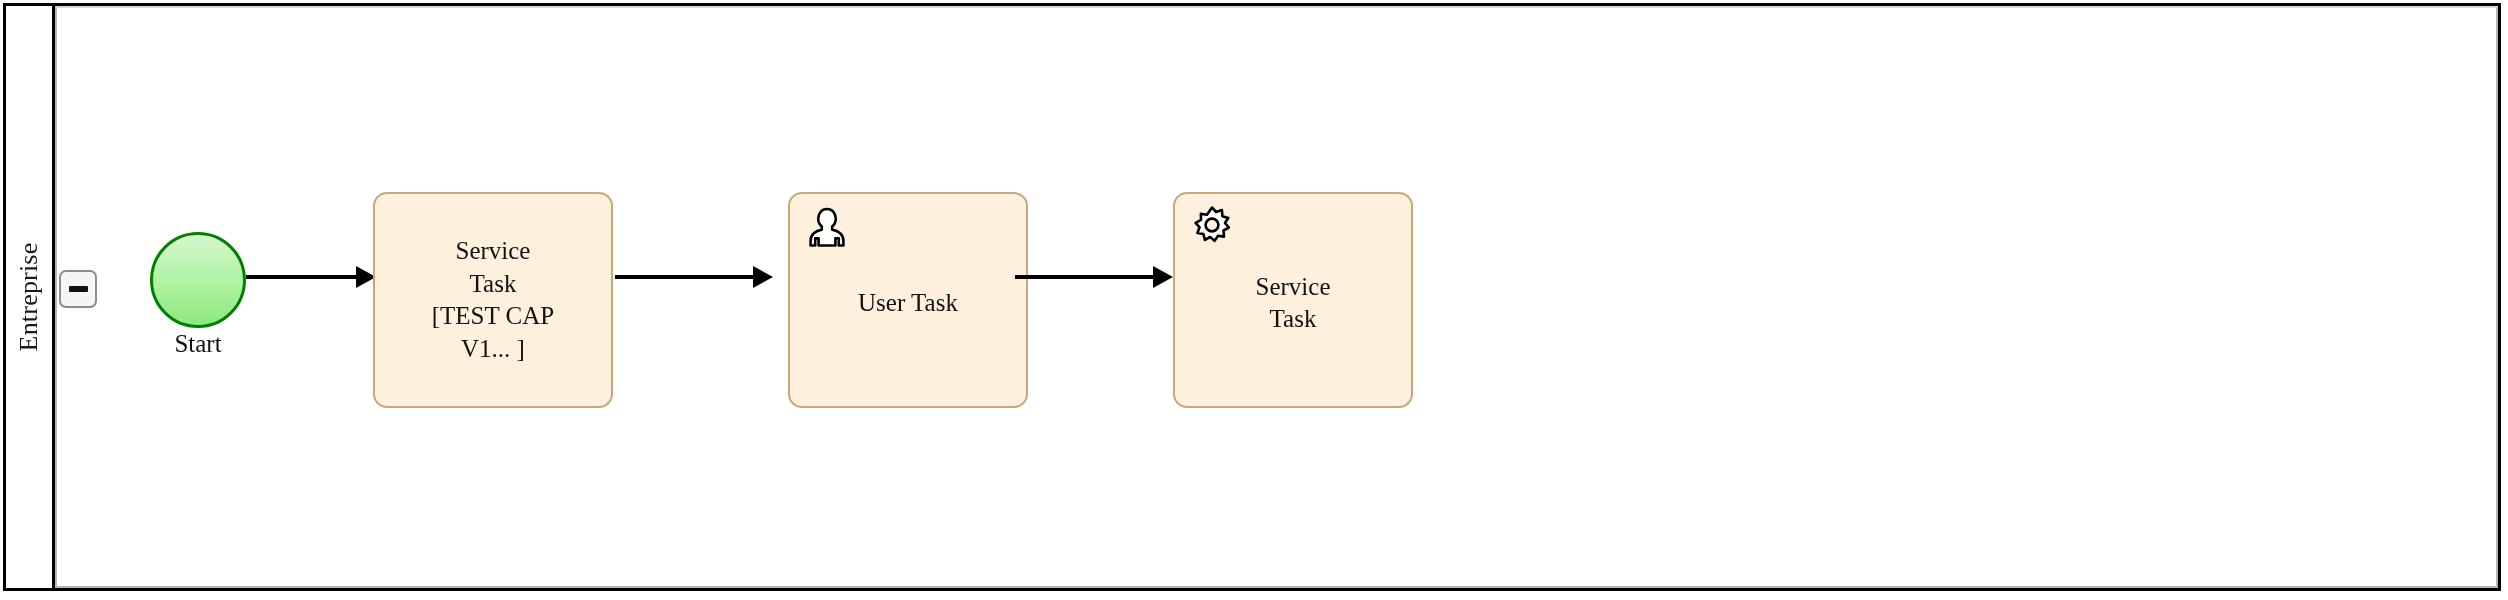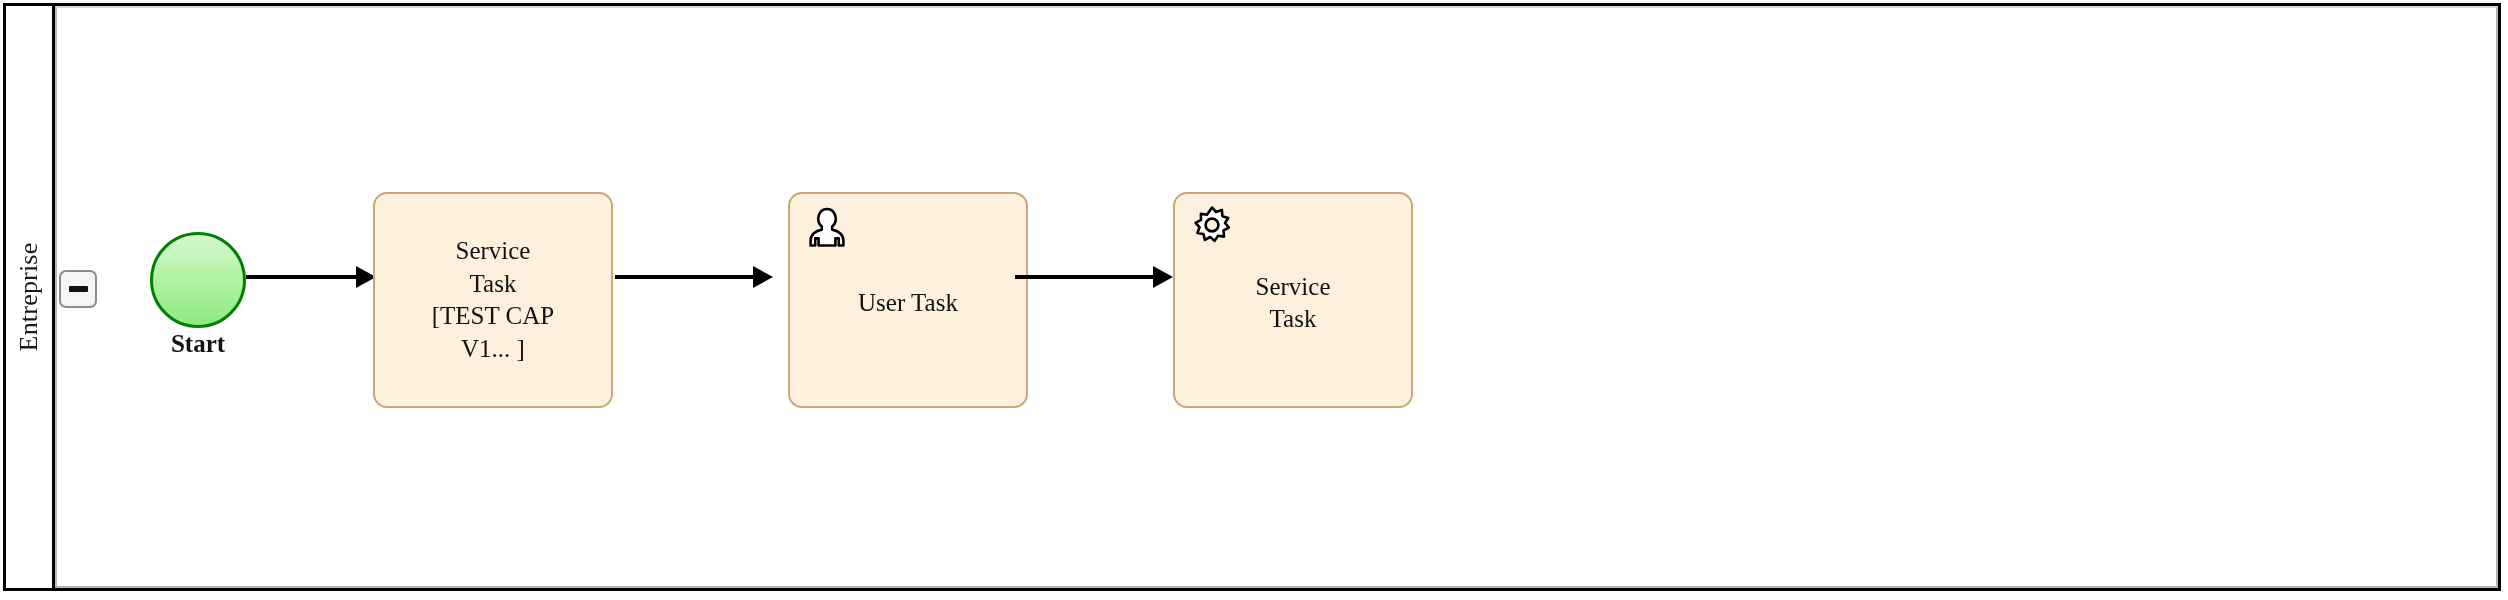--- a/index.html
+++ b/index.html
@@ -104,21 +104,20 @@
     background: linear-gradient(180deg, #d4f7cd 0%, #aef2a0 55%, #8ee87f 100%);
   }
   .start-label {
     position: absolute;
     left: 110px;
     top: 330px;
     width: 176px;
     text-align: center;
     font-size: 25px;
     color: #111111;
-    font-weight: bold;
   }
 
   
   .task {
     position: absolute;
     top: 192px;
     width: 240px;
     height: 216px;
     box-sizing: border-box;
     border: 2px solid #c9a878;

